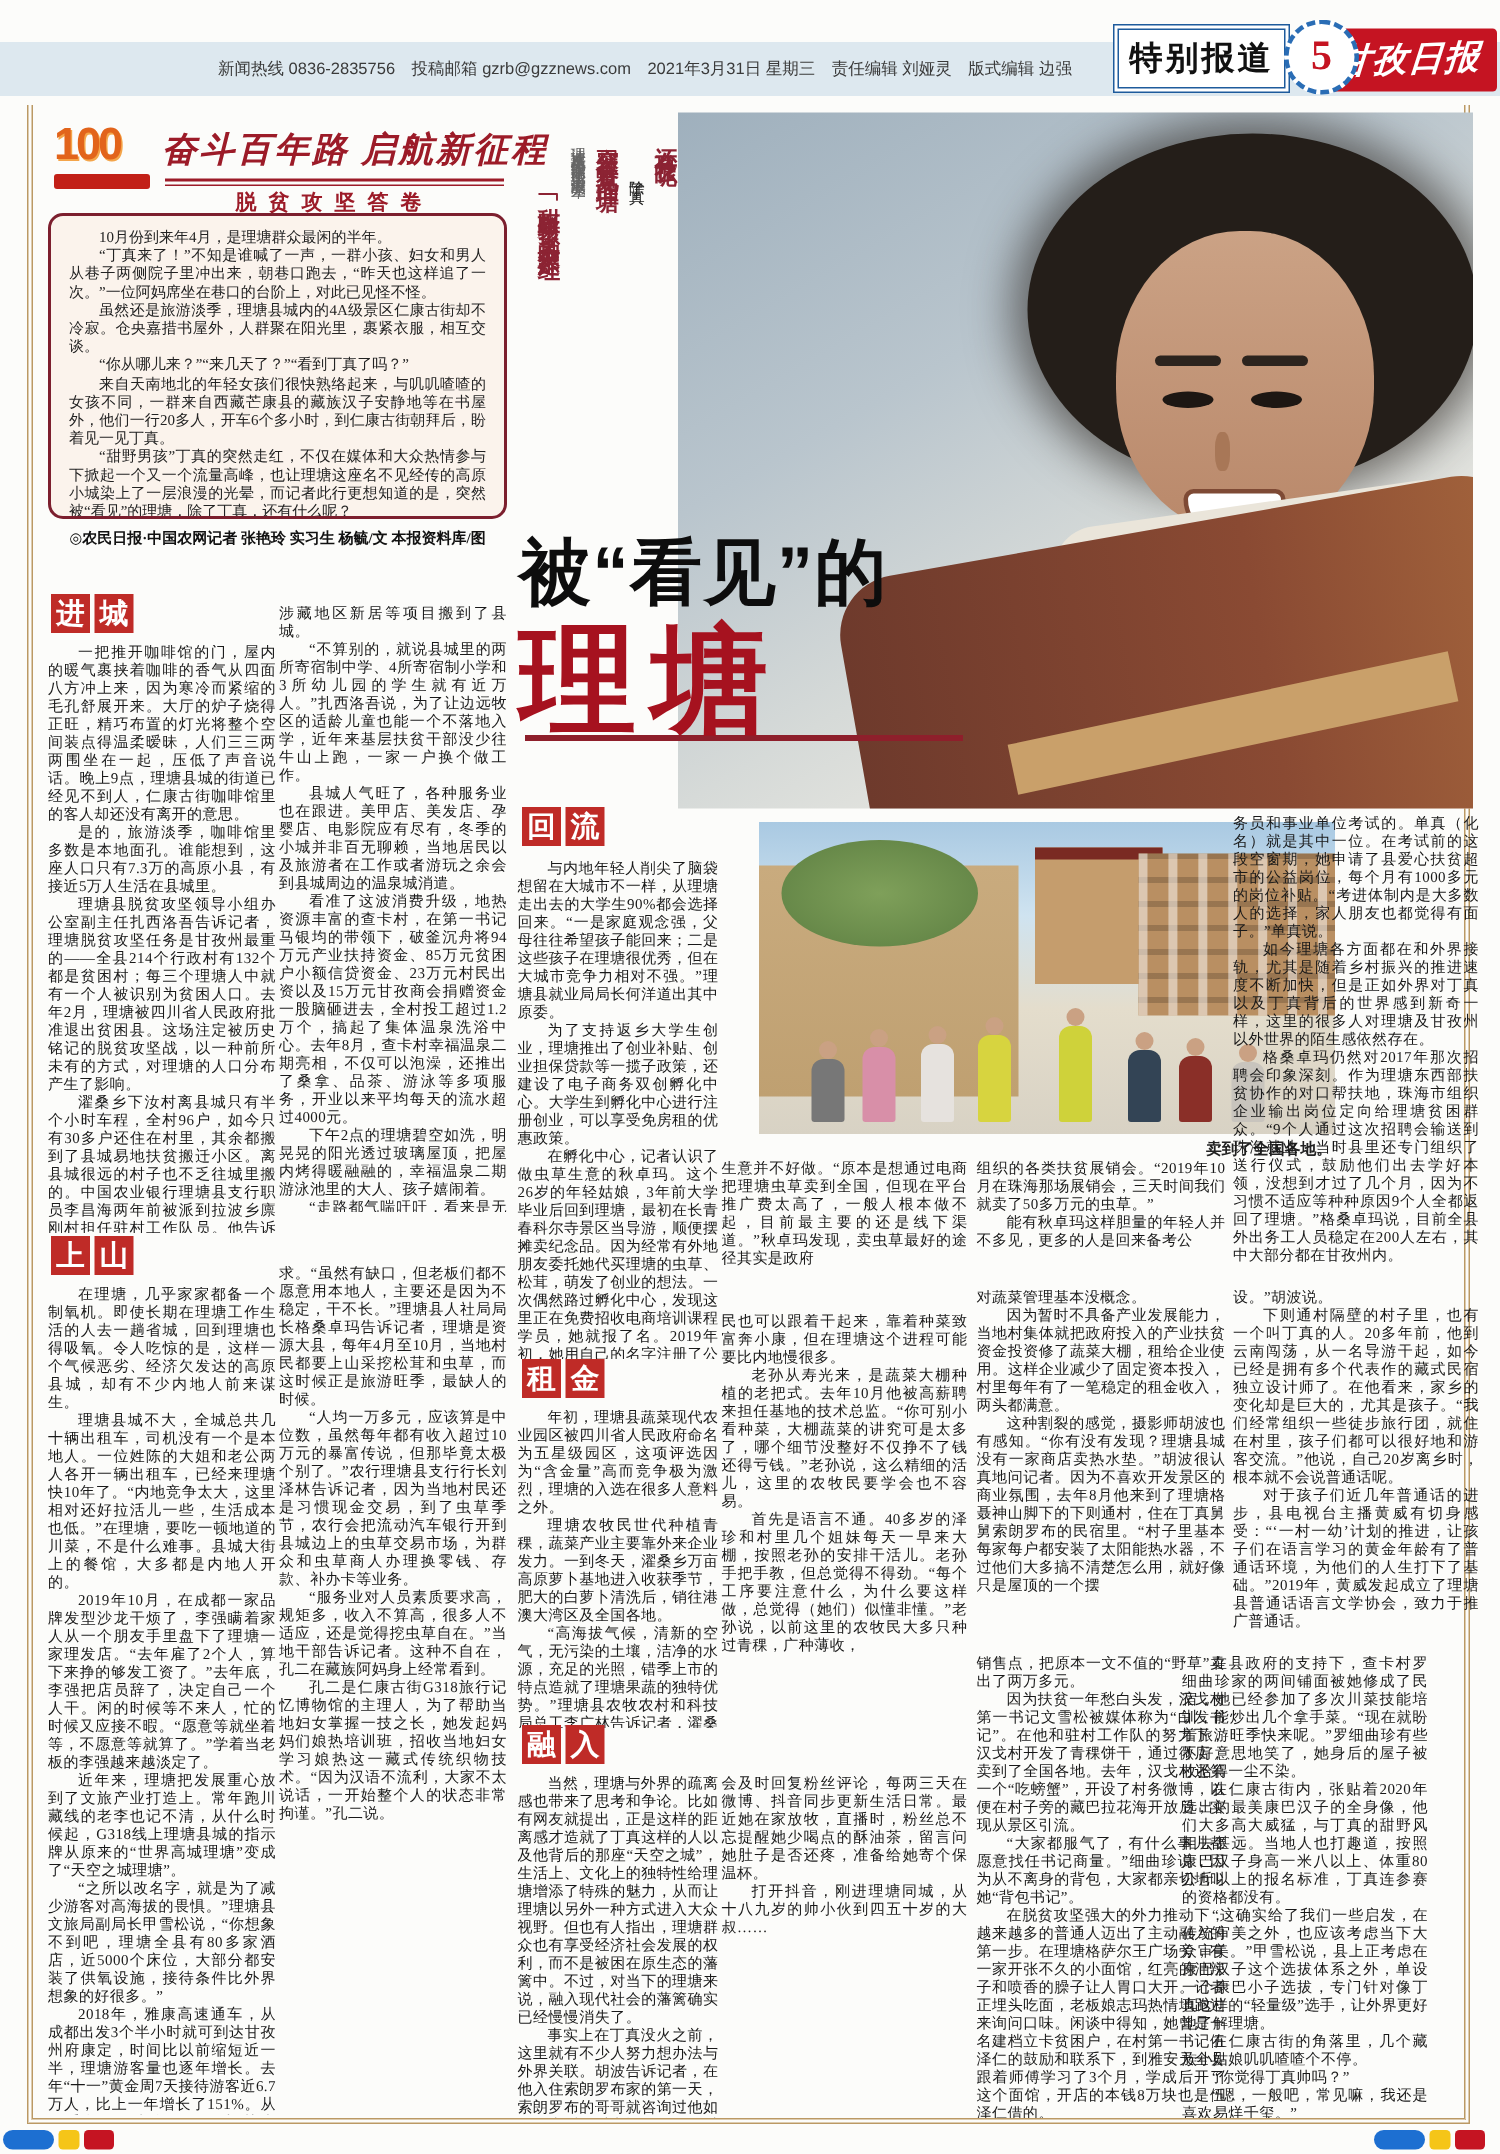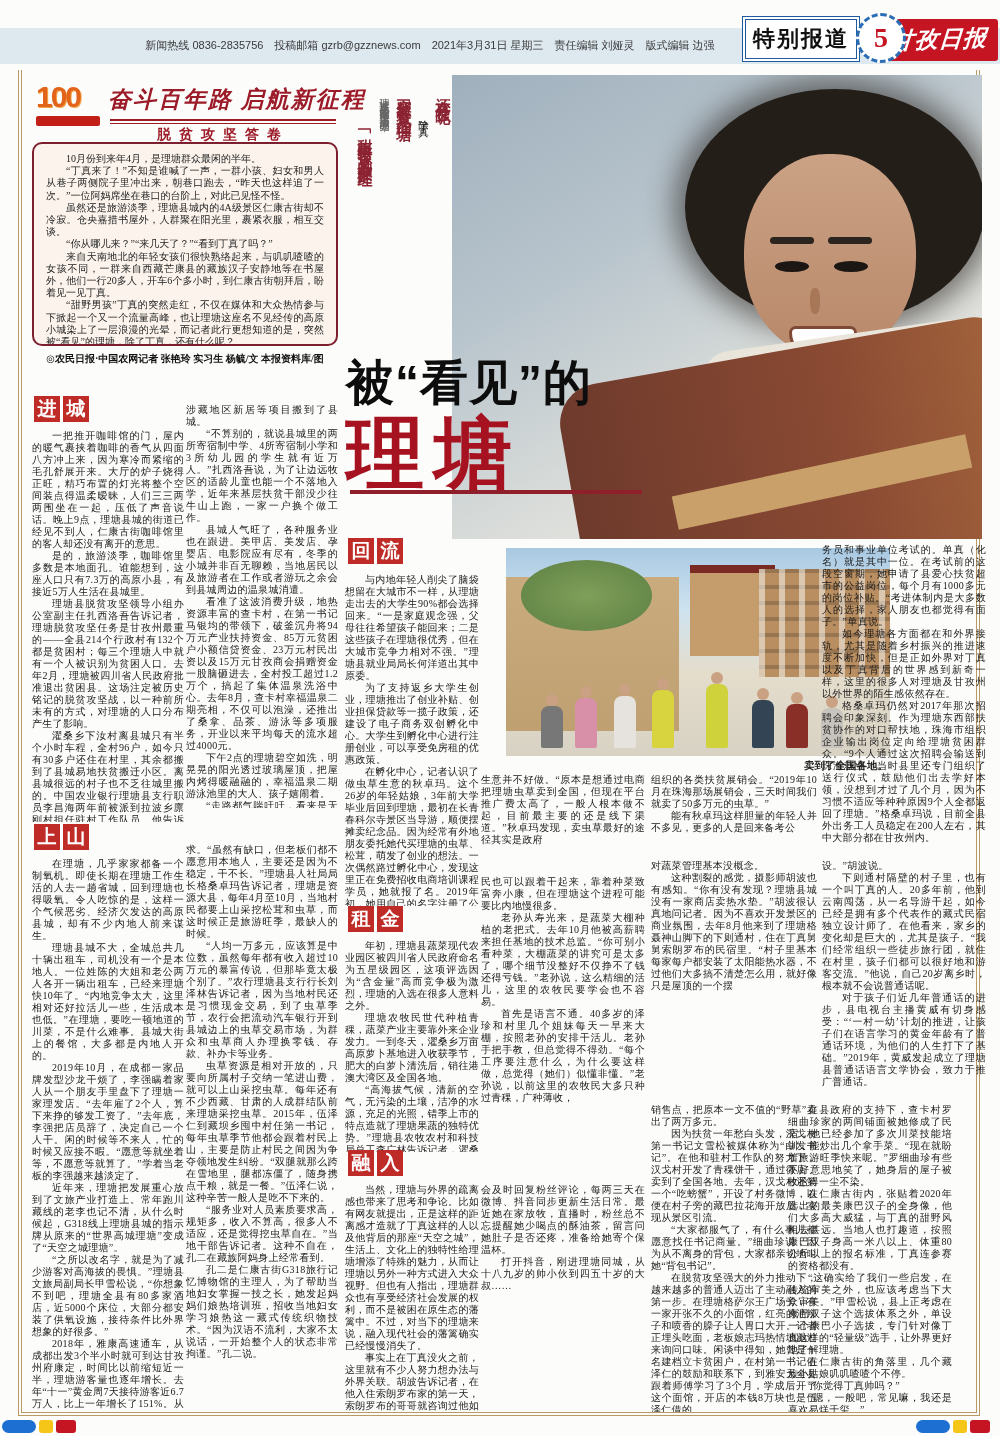--- a/index.html
+++ b/index.html
@@ -190,21 +190,20 @@
     <p>在理塘，几乎家家都备一个制氧机。即使长期在理塘工作生活的人去一趟省城，回到理塘也得吸氧。令人吃惊的是，这样一个气候恶劣、经济欠发达的高原县城，却有不少内地人前来谋生。</p>
     <p>理塘县城不大，全城总共几十辆出租车，司机没有一个是本地人。一位姓陈的大姐和老公两人各开一辆出租车，已经来理塘快10年了。“内地竞争太大，这里相对还好拉活儿一些，生活成本也低。”在理塘，要吃一顿地道的川菜，不是什么难事。县城大街上的餐馆，大多都是内地人开的。</p>
     <p>2019年10月，在成都一家品牌发型沙龙干烦了，李强瞒着家人从一个朋友手里盘下了理塘一家理发店。“去年雇了2个人，算下来挣的够发工资了。”去年底，李强把店员辞了，决定自己一个人干。闲的时候等不来人，忙的时候又应接不暇。“愿意等就坐着等，不愿意等就算了。”学着当老板的李强越来越淡定了。</p>
     <p>近年来，理塘把发展重心放到了文旅产业打造上。常年跑川藏线的老李也记不清，从什么时候起，G318线上理塘县城的指示牌从原来的“世界高城理塘”变成了“天空之城理塘”。</p>
     <p>“之所以改名字，就是为了减少游客对高海拔的畏惧。”理塘县文旅局副局长甲雪松说，“你想象不到吧，理塘全县有80多家酒店，近5000个床位，大部分都安装了供氧设施，接待条件比外界想象的好很多。”</p>
     <p>2018年，雅康高速通车，从成都出发3个半小时就可到达甘孜州府康定，时间比以前缩短近一半，理塘游客量也逐年增长。去年“十一”黄金周7天接待游客近6.7万人，比上一年增长了151%。从几乎每条街都能见到的机关大院“共享厕所”可以窥见当地执政者打造旅游城市的决心和努力。</p>
   </div>
 <div class="abs tcol" style="left:186px;top:844px;width:152px;height:566px;">
     <p class="cont">求。“虽然有缺口，但老板们都不愿意用本地人，主要还是因为不稳定，干不长。”理塘县人社局局长格桑卓玛告诉记者，理塘是资源大县，每年4月至10月，当地村民都要上山采挖松茸和虫草，而这时候正是旅游旺季，最缺人的时候。</p>
     <p>“人均一万多元，应该算是中位数，虽然每年都有收入超过10万元的暴富传说，但那毕竟太极个别了。”农行理塘县支行行长刘泽林告诉记者，因为当地村民还是习惯现金交易，到了虫草季节，农行会把流动汽车银行开到县城边上的虫草交易市场，为群众和虫草商人办理换零钱、存款、补办卡等业务。</p>
-    <p>虫草资源是相对开放的，只要向所属村子交纳一笔进山费，就可以上山采挖虫草。每年还有不少西藏、甘肃的人成群结队前来理塘采挖虫草。2015年，伍泽仁到藏坝乡囤中村任第一书记，每年虫草季节他都会跟着村民上山，主要是防止村民之间因为争夺领地发生纠纷。“双腿就那么跨在雪地里，腿都冻僵了，随身携点干粮，就是一餐。”伍泽仁说，这种辛苦一般人是吃不下来的。</p>
     <p>“服务业对人员素质要求高，规矩多，收入不算高，很多人不适应，还是觉得挖虫草自在。”当地干部告诉记者。这种不自在，孔二在藏族阿妈身上经常看到。</p>
     <p>孔二是仁康古街G318旅行记忆博物馆的主理人，为了帮助当地妇女掌握一技之长，她发起妈妈们娘热培训班，招收当地妇女学习娘热这一藏式传统织物技术。“因为汉语不流利，大家不太说话，一开始整个人的状态非常拘谨。”孔二说。</p>
   </div>
 
 <div class="abs sec-h" style="left:348px;top:538px;">
     <span>回</span>
     <span>流</span>
   </div>
 <div class="abs tcol" style="left:345px;top:574px;width:134px;height:332px;">
     <p>与内地年轻人削尖了脑袋想留在大城市不一样，从理塘走出去的大学生90%都会选择回来。“一是家庭观念强，父母往往希望孩子能回来；二是这些孩子在理塘很优秀，但在大城市竞争力相对不强。”理塘县就业局局长何洋道出其中原委。</p>
@@ -250,20 +249,21 @@
     <p>理塘农牧民世代种植青稞，蔬菜产业主要靠外来企业发力。一到冬天，濯桑乡万亩高原萝卜基地进入收获季节，肥大的白萝卜清洗后，销往港澳大湾区及全国各地。</p>
     <p>“高海拔气候，清新的空气，无污染的土壤，洁净的水源，充足的光照，错季上市的特点造就了理塘果蔬的独特优势。”理塘县农牧农村和科技局总工李广林告诉记者，濯桑乡引进过多个产业，最后都失败了，唯独蔬菜成了。</p>
   </div>
 <div class="abs tcol" style="left:481px;top:876px;width:164px;height:278px;">
     <p class="cont">民也可以跟着干起来，靠着种菜致富奔小康，但在理塘这个进程可能要比内地慢很多。</p>
     <p>老孙从寿光来，是蔬菜大棚种植的老把式。去年10月他被高薪聘来担任基地的技术总监。“你可别小看种菜，大棚蔬菜的讲究可是太多了，哪个细节没整好不仅挣不了钱还得亏钱。”老孙说，这么精细的活儿，这里的农牧民要学会也不容易。</p>
     <p>首先是语言不通。40多岁的泽珍和村里几个姐妹每天一早来大棚，按照老孙的安排干活儿。老孙手把手教，但总觉得不得劲。“每个工序要注意什么，为什么要这样做，总觉得（她们）似懂非懂。”老孙说，以前这里的农牧民大多只种过青稞，广种薄收，</p>
   </div>
 <div class="abs tcol" style="left:651px;top:860px;width:166px;height:242px;">
     <p class="cont">对蔬菜管理基本没概念。</p>
+    <p>因为暂时不具备产业发展能力，当地村集体就把政府投入的产业扶贫资金投资修了蔬菜大棚，租给企业使用。这样企业减少了固定资本投入，村里每年有了一笔稳定的租金收入，两头都满意。</p>
     <p>这种割裂的感觉，摄影师胡波也有感知。“你有没有发现？理塘县城没有一家商店卖热水垫。”胡波很认真地问记者。因为不喜欢开发景区的商业氛围，去年8月他来到了理塘格聂神山脚下的下则通村，住在丁真舅舅索朗罗布的民宿里。“村子里基本每家每户都安装了太阳能热水器，不过他们大多搞不清楚怎么用，就好像只是屋顶的一个摆</p>
   </div>
 <div class="abs tcol" style="left:822px;top:860px;width:164px;height:242px;">
     <p class="cont">设。”胡波说。</p>
     <p>下则通村隔壁的村子里，也有一个叫丁真的人。20多年前，他到云南闯荡，从一名导游干起，如今已经是拥有多个代表作的藏式民宿独立设计师了。在他看来，家乡的变化却是巨大的，尤其是孩子。“我们经常组织一些徒步旅行团，就住在村里，孩子们都可以很好地和游客交流。”他说，自己20岁离乡时，根本就不会说普通话呢。</p>
     <p>对于孩子们近几年普通话的进步，县电视台主播黄威有切身感受：“‘一村一幼’计划的推进，让孩子们在语言学习的黄金年龄有了普通话环境，为他们的人生打下了基础。”2019年，黄威发起成立了理塘县普通话语言文学协会，致力于推广普通话。</p>
   </div>
 
 <div class="abs sec-h" style="left:348px;top:1150px;">
     <span>融</span>

